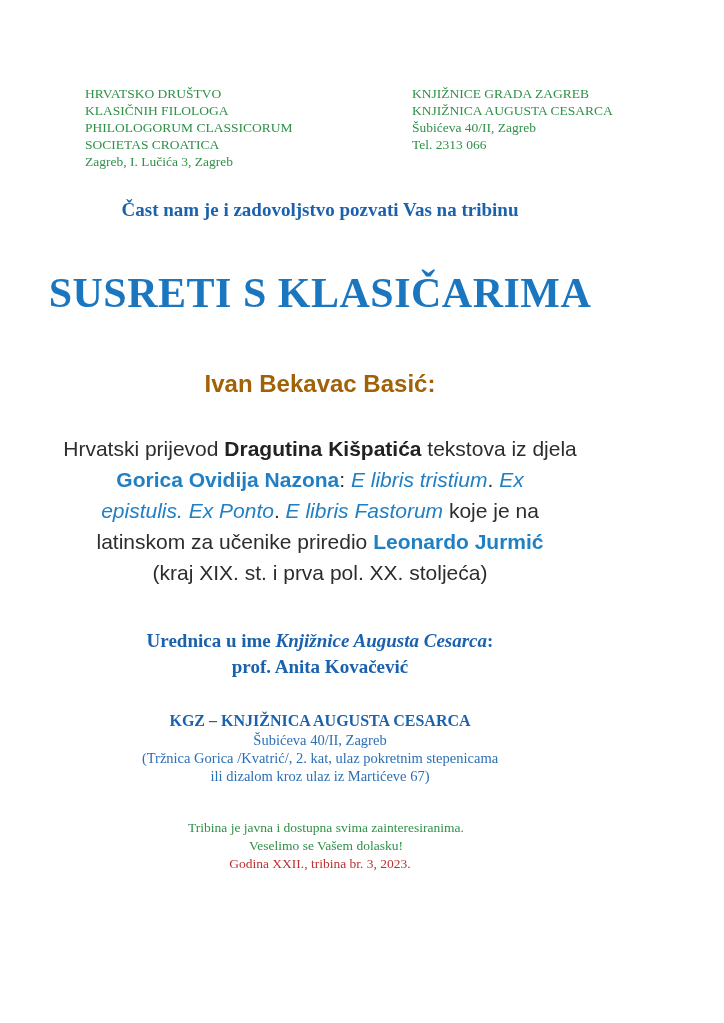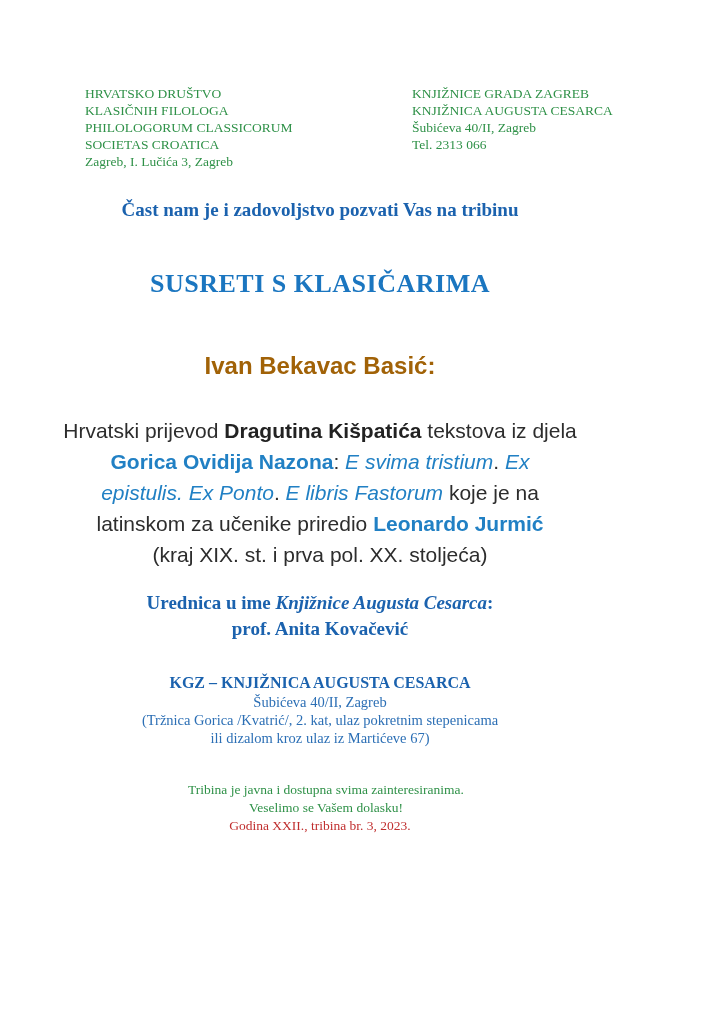--- a/index.html
+++ b/index.html
@@ -32,21 +32,21 @@
 
   .invitation {
     margin-top: 29px;
     font-size: 19px;
     font-weight: bold;
     color: #1b62ae;
   }
 
   .event-title {
     margin-top: 48px;
-    font-size: 26px;
+    font-size: 42px;
     font-weight: bold;
     letter-spacing: 0.5px;
     color: #1b76c0;
   }
 
   .speaker {
     margin-top: 53px;
     font-family: "Liberation Sans", sans-serif;
     font-size: 24px;
     font-weight: bold;
@@ -60,21 +60,21 @@
     color: #2d2d2d;
   }
   .description .d-line { line-height: 31px; }
   .seg-plain  { color: #2d2d2d; }
   .seg-bold   { color: #222222; font-weight: bold; }
   .seg-blue-bold   { color: #2180c4; font-weight: bold; }
   .seg-blue-italic { color: #2180c4; font-style: italic; }
   .seg-dark   { color: #2d2d2d; }
 
   .editor {
-    margin-top: 20px;
+    margin-top: 40px;
     font-size: 19px;
     font-weight: bold;
     color: #1b62ae;
   }
   .editor .e-line { line-height: 26px; }
   .seg-serif-blue { color: #1b62ae; }
   .seg-serif-blue-italic { color: #1b62ae; font-style: italic; }
 
   .datetime {
     margin-top: 16px;
@@ -133,21 +133,21 @@
   </div>
 
   <div class="center invitation">Čast nam je i zadovoljstvo pozvati Vas na tribinu</div>
 
   <div class="center event-title">SUSRETI S KLASIČARIMA</div>
 
   <div class="center speaker">Ivan Bekavac Basić:</div>
 
   <div class="center description">
     <div class="d-line"><span class="seg-plain">Hrvatski prijevod </span><span class="seg-bold">Dragutina Kišpatića</span><span class="seg-plain"> tekstova iz djela</span></div>
-    <div class="d-line"><span class="seg-blue-bold">Gorica Ovidija Nazona</span><span class="seg-dark">: </span><span class="seg-blue-italic">E svima tristium</span><span class="seg-dark">. </span><span class="seg-blue-italic">Ex</span></div>
+    <div class="d-line"><span class="seg-blue-bold">Gorica Ovidija Nazona</span><span class="seg-dark">: </span><span class="seg-blue-italic">E libris tristium</span><span class="seg-dark">. </span><span class="seg-blue-italic">Ex</span></div>
     <div class="d-line"><span class="seg-blue-italic">epistulis. Ex Ponto</span><span class="seg-dark">. </span><span class="seg-blue-italic">E libris Fastorum</span><span class="seg-dark"> koje je na</span></div>
     <div class="d-line"><span class="seg-plain">latinskom za učenike priredio </span><span class="seg-blue-bold">Leonardo Jurmić</span></div>
     <div class="d-line"><span class="seg-plain">(kraj XIX. st. i prva pol. XX. stoljeća)</span></div>
   </div>
 
   <div class="center editor">
     <div class="e-line"><span class="seg-serif-blue">Urednica u ime </span><span class="seg-serif-blue-italic">Knjižnice Augusta Cesarca</span><span class="seg-serif-blue">:</span></div>
     <div class="e-line">prof. Anita Kovačević</div>
   </div>
 

